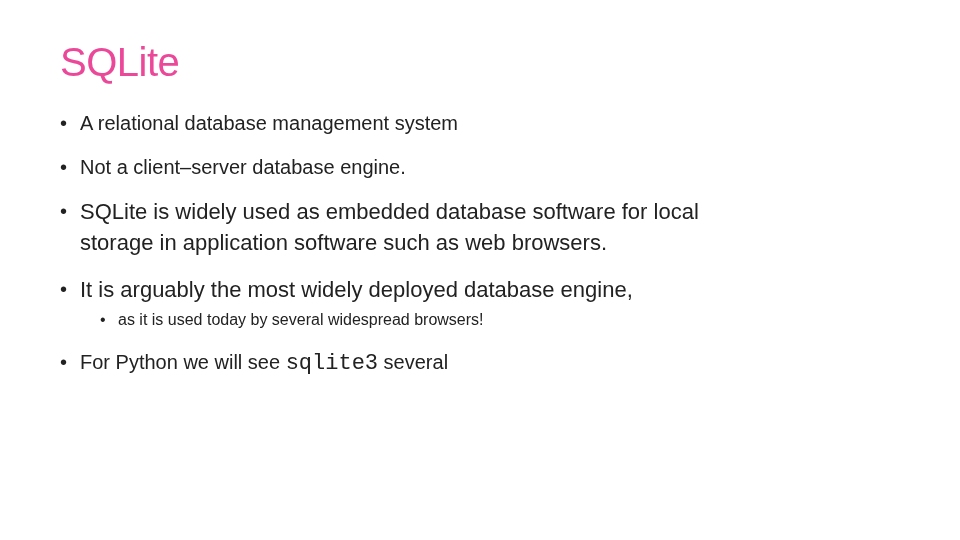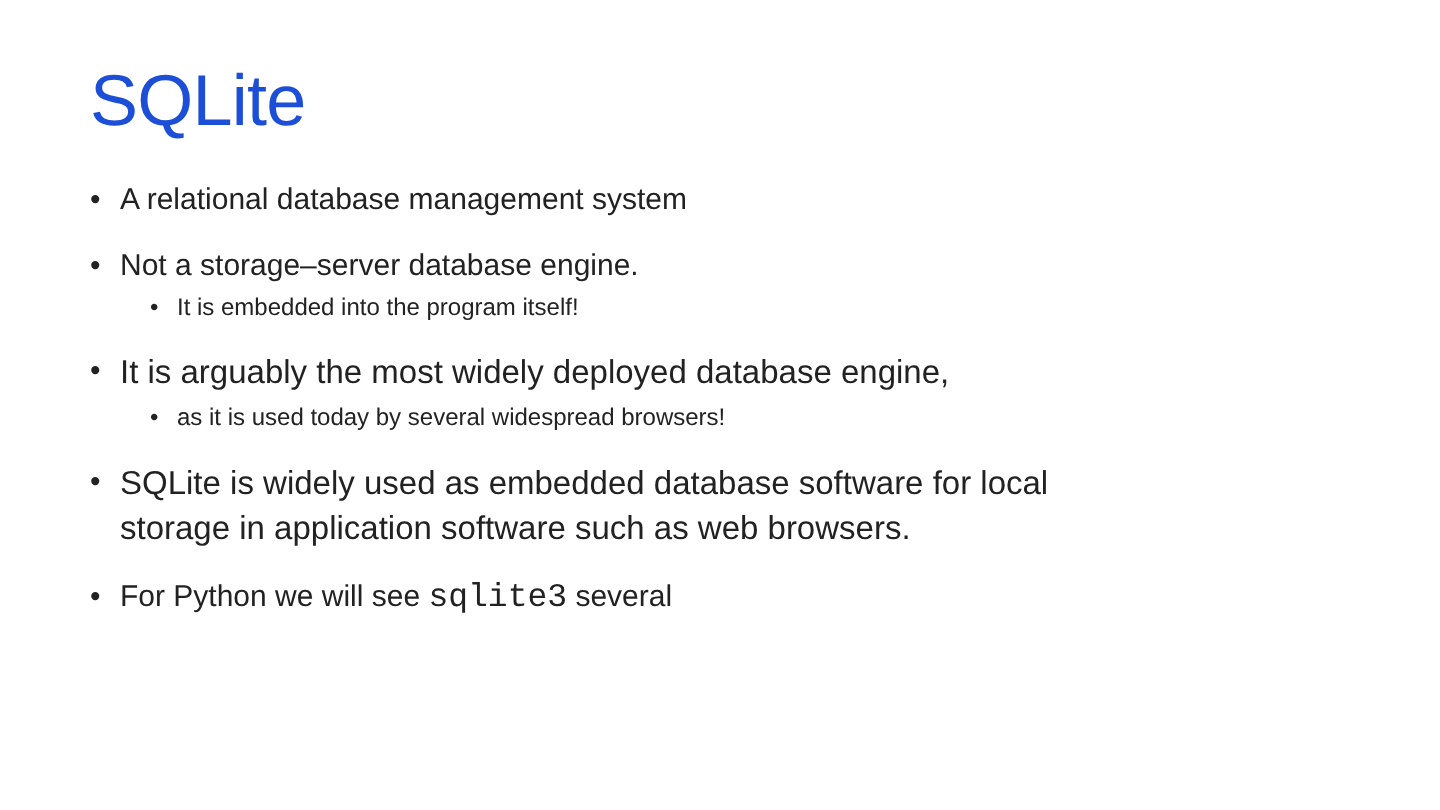--- a/index.html
+++ b/index.html
@@ -11,23 +11,23 @@
     body {
       background: #ffffff;
       font-family: 'Segoe UI', Arial, sans-serif;
       width: 960px;
       height: 540px;
       overflow: hidden;
       padding: 40px 60px 40px 60px;
     }
 
     .slide-title {
-      font-size: 48px;
+      font-size: 40px;
       font-weight: 400;
-      color: #1d4ed8;
+      color: #ec4899;
       margin-bottom: 24px;
       letter-spacing: -0.5px;
     }
 
     .bullet-list {
       list-style: none;
       padding: 0;
     }
 
     .bullet-list > li {
@@ -90,38 +90,35 @@
 <h1 class="slide-title">SQLite</h1>
 
 <ul class="bullet-list">
 
   <li>
     <span>A relational database management system</span>
   </li>
 
   <li>
     <span class="bold">Not</span>
-    <span> a storage–server database engine.</span>
+    <span> a client–server database engine.</span>
     <ul class="sub-list">
-      <li>
-        <span>It is embedded into the program itself!</span>
-      </li>
     </ul>
+  </li>
+
+  <li class="large-bullet">
+    <span>SQLite is widely used as embedded database software for local<br>storage in application software such as web browsers.</span>
   </li>
 
   <li class="large-bullet">
     <span>It is arguably the most widely deployed database engine,</span>
     <ul class="sub-list">
       <li>
         <span>as it is used today by several widespread browsers!</span>
       </li>
     </ul>
   </li>
 
-  <li class="large-bullet">
-    <span>SQLite is widely used as embedded database software for local<br>storage in application software such as web browsers.</span>
-  </li>
-
   <li>
     <span>For Python we will see </span><span class="code">sqlite3</span><span> several</span>
   </li>
 
 </ul>
 
 </body></html>

